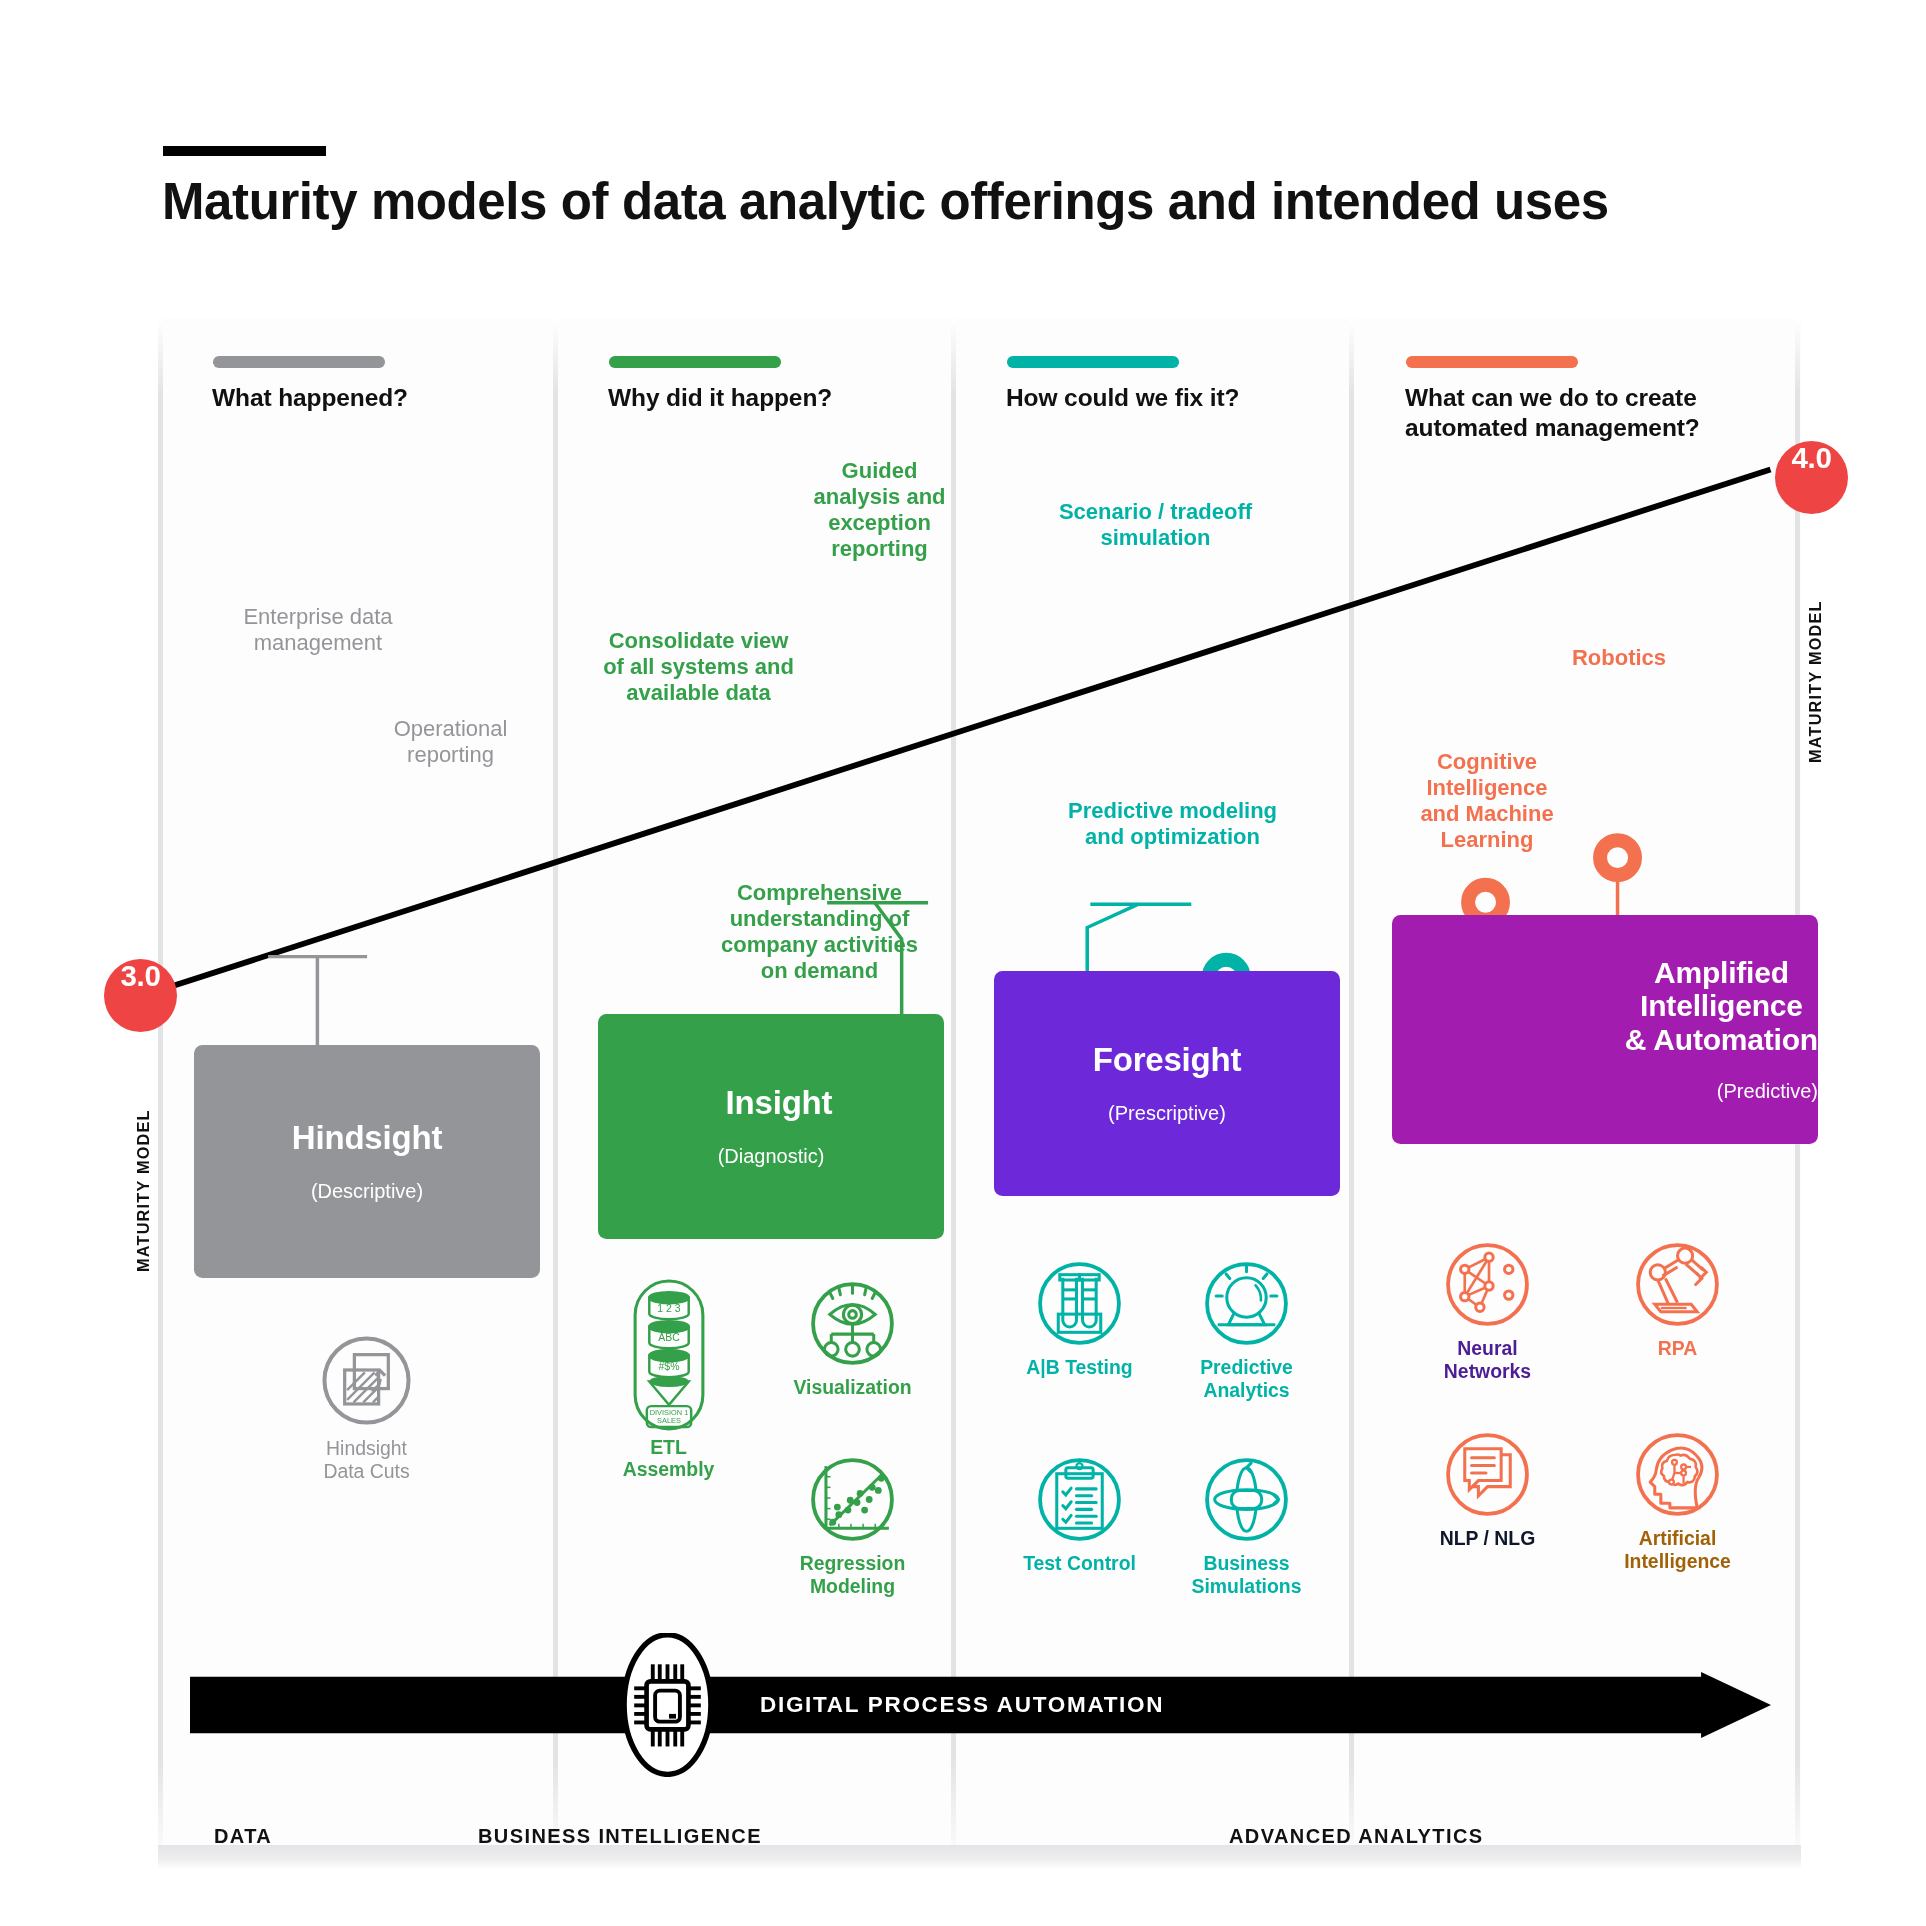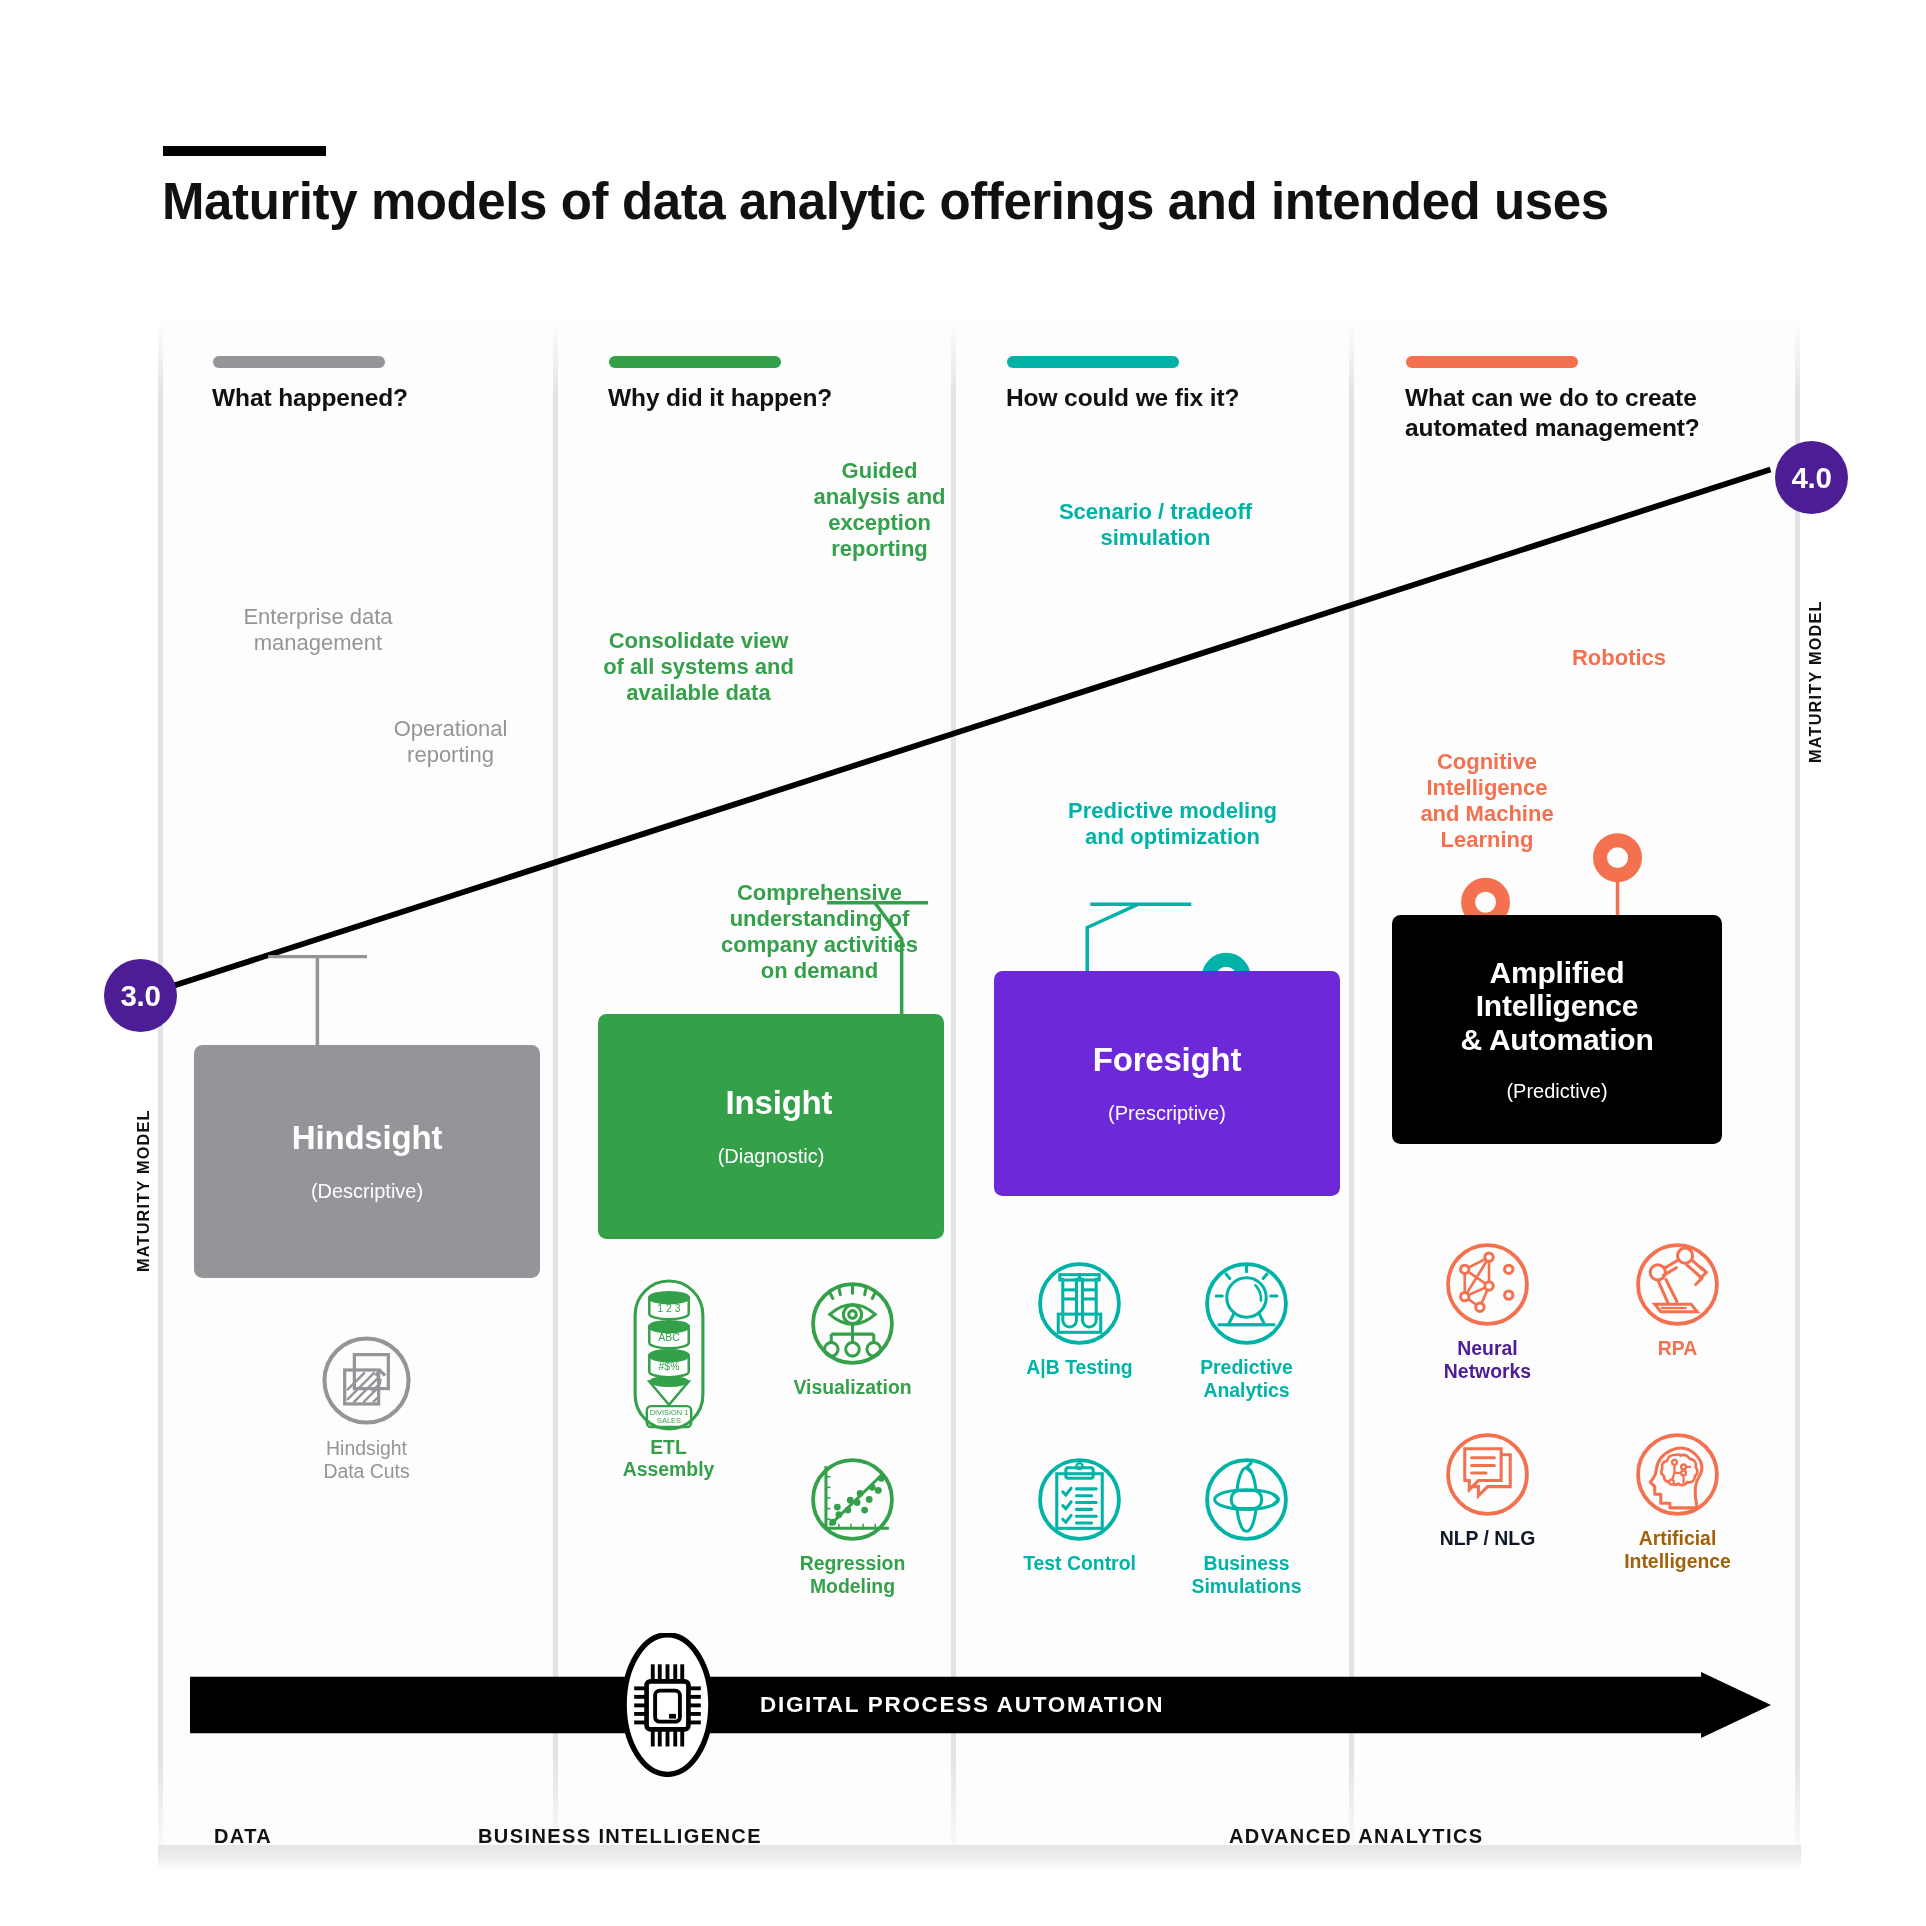--- a/index.html
+++ b/index.html
@@ -19,22 +19,22 @@
            background:linear-gradient(to bottom,#e4e5e7 0%,#eeeeef 60%,#ffffff 100%);}
 
   
   .hdr-bar{position:absolute;height:11.6px;border-radius:5.8px;}
   .hdr-text{position:absolute;font-size:24.5px;font-weight:700;color:#111;line-height:1.22;letter-spacing:-0.1px;}
 
   
   #trend{position:absolute;left:0;top:318px;width:1926px;height:1549px;pointer-events:none;}
 
   
-  .bubble{position:absolute;width:73px;height:73px;border-radius:50%;background:#4c1d95;
-          display:flex;align-items:center;justify-content:center;}
+  .bubble{position:absolute;width:73px;height:73px;border-radius:50%;background:#ef4444;
+          display:flex;justify-content:center;}
   .bubble span{color:#fff;font-size:29.5px;font-weight:700;letter-spacing:-0.4px;}
   .mmlabel{position:absolute;font-size:16.3px;font-weight:700;letter-spacing:1.2px;color:#111;
            white-space:nowrap;transform-origin:0 0;}
 
   
   .nodelabel{position:absolute;font-size:22px;font-weight:700;line-height:1.18;text-align:center;}
   .nodelabel.plain{font-weight:400;}
 
   
   .catbox{position:absolute;border-radius:8.5px;display:flex;flex-direction:column;
@@ -191,21 +191,21 @@
   <div class="catbox" style="left:598px;top:1014px;width:346px;height:225px;background:#34A04A;">
     <div class="ttl" style="white-space:pre-line;margin-left:16px;">Insight</div>
     <div class="sub">(Diagnostic)</div>
   </div>
 
   <div class="catbox" style="left:994px;top:971px;width:346px;height:225px;background:#6d28d9;">
     <div class="ttl" style="white-space:pre-line;">Foresight</div>
     <div class="sub">(Prescriptive)</div>
   </div>
 
-  <div class="catbox" style="left:1392px;top:915px;width:330px;height:229px;background:#000000;">
+  <div class="catbox" style="left:1392px;top:915px;width:426px;height:229px;background:#a21caf;align-items:flex-end;">
     <div class="ttl" style="white-space:pre-line;font-size:30px;">Amplified
 Intelligence
 &amp; Automation</div>
     <div class="sub">(Predictive)</div>
   </div>
 
   <div class="tile gray" style="left:285px;top:1332px;">
     <svg viewBox="0 0 120 120" width="97" height="97">
       <circle cx="60" cy="60" r="52" fill="none" stroke="#949599" stroke-width="5"></circle>
       <rect x="45" y="28" width="42" height="42" fill="none" stroke="#949599" stroke-width="4"></rect>

